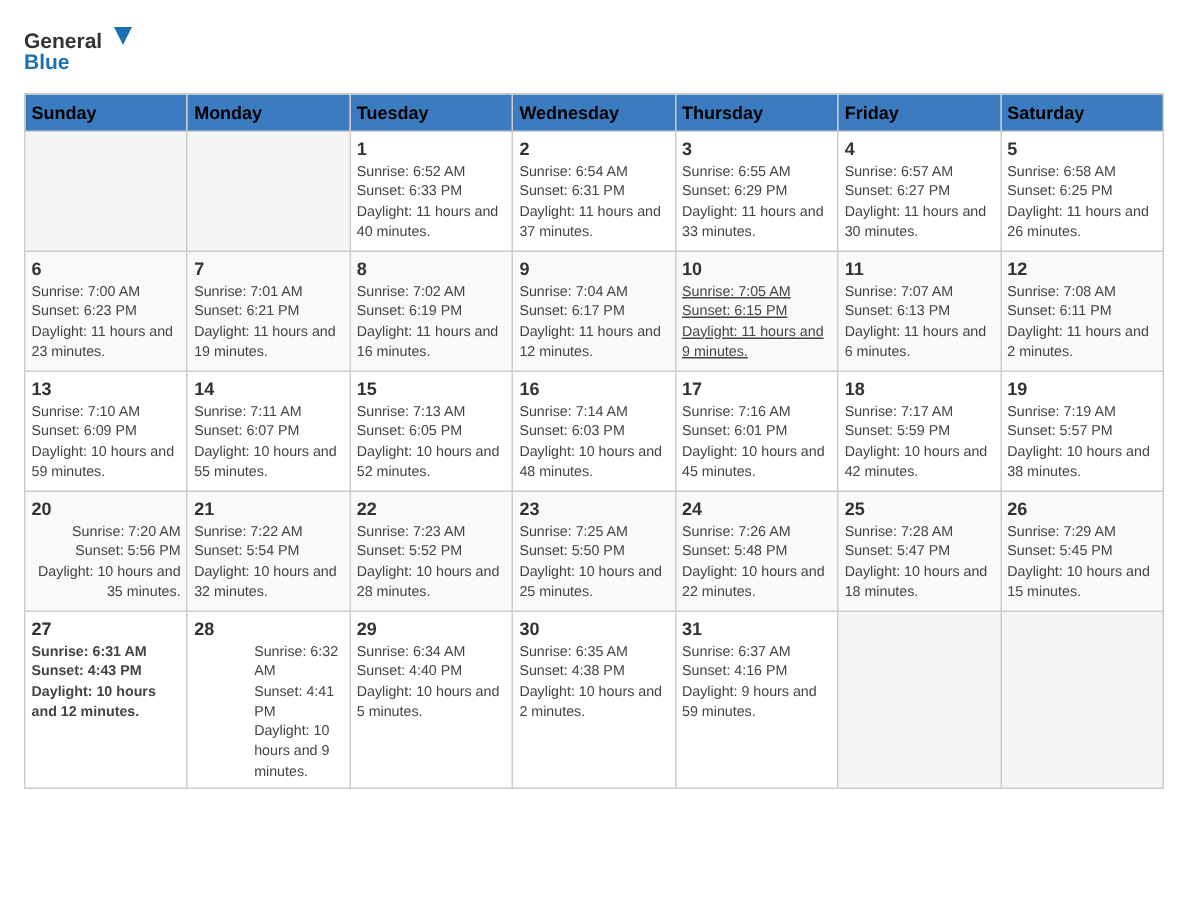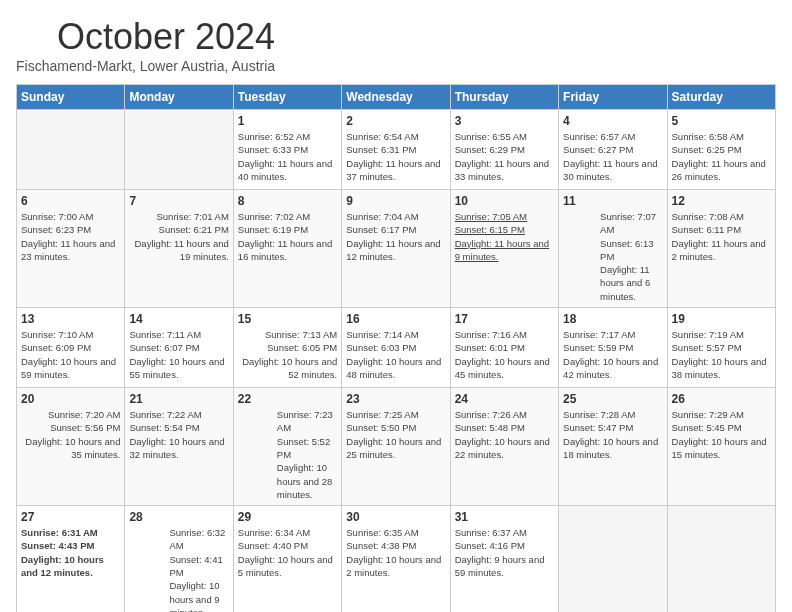--- a/index.html
+++ b/index.html
@@ -33,21 +33,21 @@
       font-size: 14px;
       color: #555;
     }
     table {
       width: 100%;
       border-collapse: collapse;
       table-layout: fixed;
     }
     th {
       background-color: #3b7bbf;
-      color: #ffffff;
+      color: #000000;
       font-size: 12px;
       font-weight: bold;
       padding: 5px 4px;
       border: 1px solid #ccc;
       text-align: left;
     }
     td {
       border: 1px solid #ccc;
       vertical-align: top;
       padding: 4px 4px;
@@ -72,24 +72,27 @@
     .day-info {
       font-size: 9.5px;
       color: #444;
       line-height: 1.4;
     }
   </style>
 </head>
 <body>
 
 <div class="header">
-  <div class="title-block">
-    <div class="month-title">October 2024</div>
-    <div class="subtitle">Fischamend-Markt, Lower Austria, Austria</div>
-  </div>
+  <div class="logo">
+      <svg width="80" height="36">
+        <text x="0" y="16" font-size="14" font-weight="bold" fill="#333">General</text>
+        <text x="0" y="30" font-size="14" font-weight="bold" fill="#1a6fb5">Blue</text>
+        <polygon points="60,2 72,2 66,14" fill="#1a6fb5"></polygon>
+      </svg>
+    </div>
 </div>
 
 <table>
   <thead>
     <tr>
     <th>Sunday</th>
         <th>Monday</th>
         <th>Tuesday</th>
         <th>Wednesday</th>
         <th>Thursday</th>
@@ -134,21 +137,21 @@
       </tr>
       <tr>
         <td>
           <span class="day-num">6</span>
           <div class="day-info" style="white-space: pre-line;">Sunrise: 7:00 AM
 Sunset: 6:23 PM
 Daylight: 11 hours and 23 minutes.</div>
         </td>
         <td>
           <span class="day-num">7</span>
-          <div class="day-info" style="white-space: pre-line; text-align: right;">Sunrise: 7:01 AM
+          <div class="day-info" style="white-space: pre-line;">Sunrise: 7:01 AM
 Sunset: 6:21 PM
 Daylight: 11 hours and 19 minutes.</div>
         </td>
         <td>
           <span class="day-num">8</span>
           <div class="day-info" style="white-space: pre-line;">Sunrise: 7:02 AM
 Sunset: 6:19 PM
 Daylight: 11 hours and 16 minutes.</div>
         </td>
         <td>
@@ -158,21 +161,21 @@
 Daylight: 11 hours and 12 minutes.</div>
         </td>
         <td>
           <span class="day-num">10</span>
           <div class="day-info" style="white-space: pre-line; text-decoration: underline;">Sunrise: 7:05 AM
 Sunset: 6:15 PM
 Daylight: 11 hours and 9 minutes.</div>
         </td>
         <td>
           <span class="day-num">11</span>
-          <div class="day-info" style="white-space: pre-line; margin-left: 37px;">Sunrise: 7:07 AM
+          <div class="day-info" style="white-space: pre-line;">Sunrise: 7:07 AM
 Sunset: 6:13 PM
 Daylight: 11 hours and 6 minutes.</div>
         </td>
         <td>
           <span class="day-num">12</span>
           <div class="day-info" style="white-space: pre-line;">Sunrise: 7:08 AM
 Sunset: 6:11 PM
 Daylight: 11 hours and 2 minutes.</div>
         </td>
       </tr>
@@ -184,21 +187,21 @@
 Daylight: 10 hours and 59 minutes.</div>
         </td>
         <td>
           <span class="day-num">14</span>
           <div class="day-info" style="white-space: pre-line;">Sunrise: 7:11 AM
 Sunset: 6:07 PM
 Daylight: 10 hours and 55 minutes.</div>
         </td>
         <td>
           <span class="day-num">15</span>
-          <div class="day-info" style="white-space: pre-line; text-align: right;">Sunrise: 7:13 AM
+          <div class="day-info" style="white-space: pre-line;">Sunrise: 7:13 AM
 Sunset: 6:05 PM
 Daylight: 10 hours and 52 minutes.</div>
         </td>
         <td>
           <span class="day-num">16</span>
           <div class="day-info" style="white-space: pre-line;">Sunrise: 7:14 AM
 Sunset: 6:03 PM
 Daylight: 10 hours and 48 minutes.</div>
         </td>
         <td>
@@ -228,21 +231,21 @@
 Daylight: 10 hours and 35 minutes.</div>
         </td>
         <td>
           <span class="day-num">21</span>
           <div class="day-info" style="white-space: pre-line;">Sunrise: 7:22 AM
 Sunset: 5:54 PM
 Daylight: 10 hours and 32 minutes.</div>
         </td>
         <td>
           <span class="day-num">22</span>
-          <div class="day-info" style="white-space: pre-line; margin-left: 39px;">Sunrise: 7:23 AM
+          <div class="day-info" style="white-space: pre-line;">Sunrise: 7:23 AM
 Sunset: 5:52 PM
 Daylight: 10 hours and 28 minutes.</div>
         </td>
         <td>
           <span class="day-num">23</span>
           <div class="day-info" style="white-space: pre-line;">Sunrise: 7:25 AM
 Sunset: 5:50 PM
 Daylight: 10 hours and 25 minutes.</div>
         </td>
         <td>

